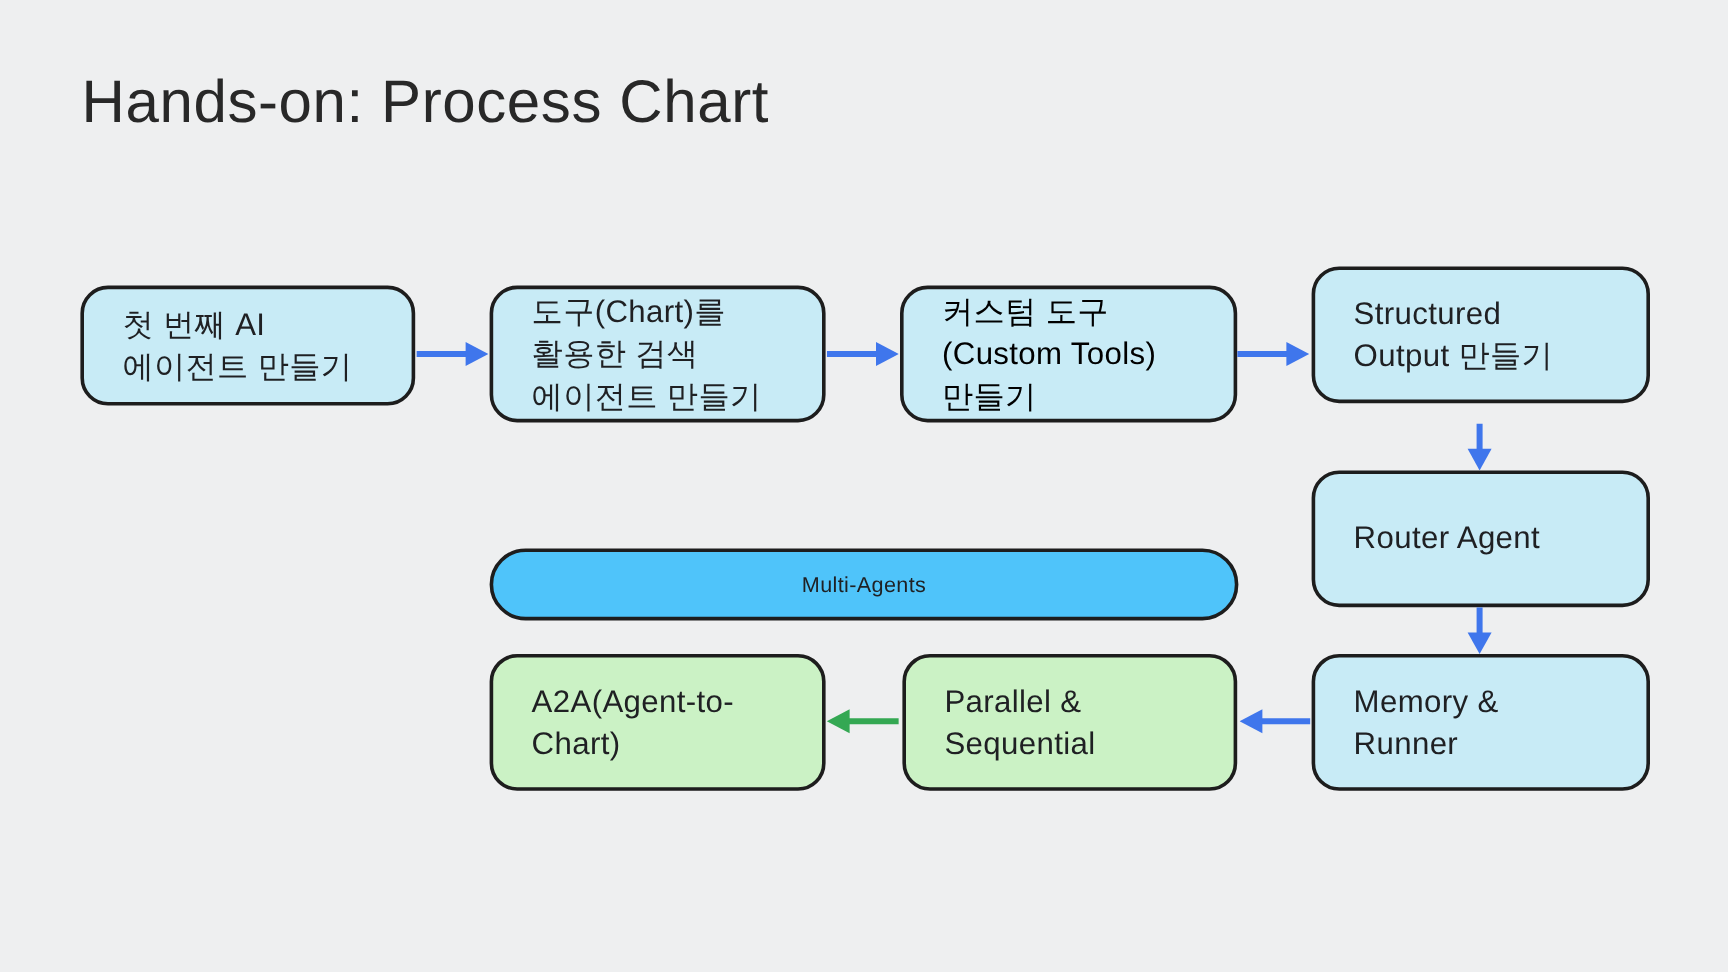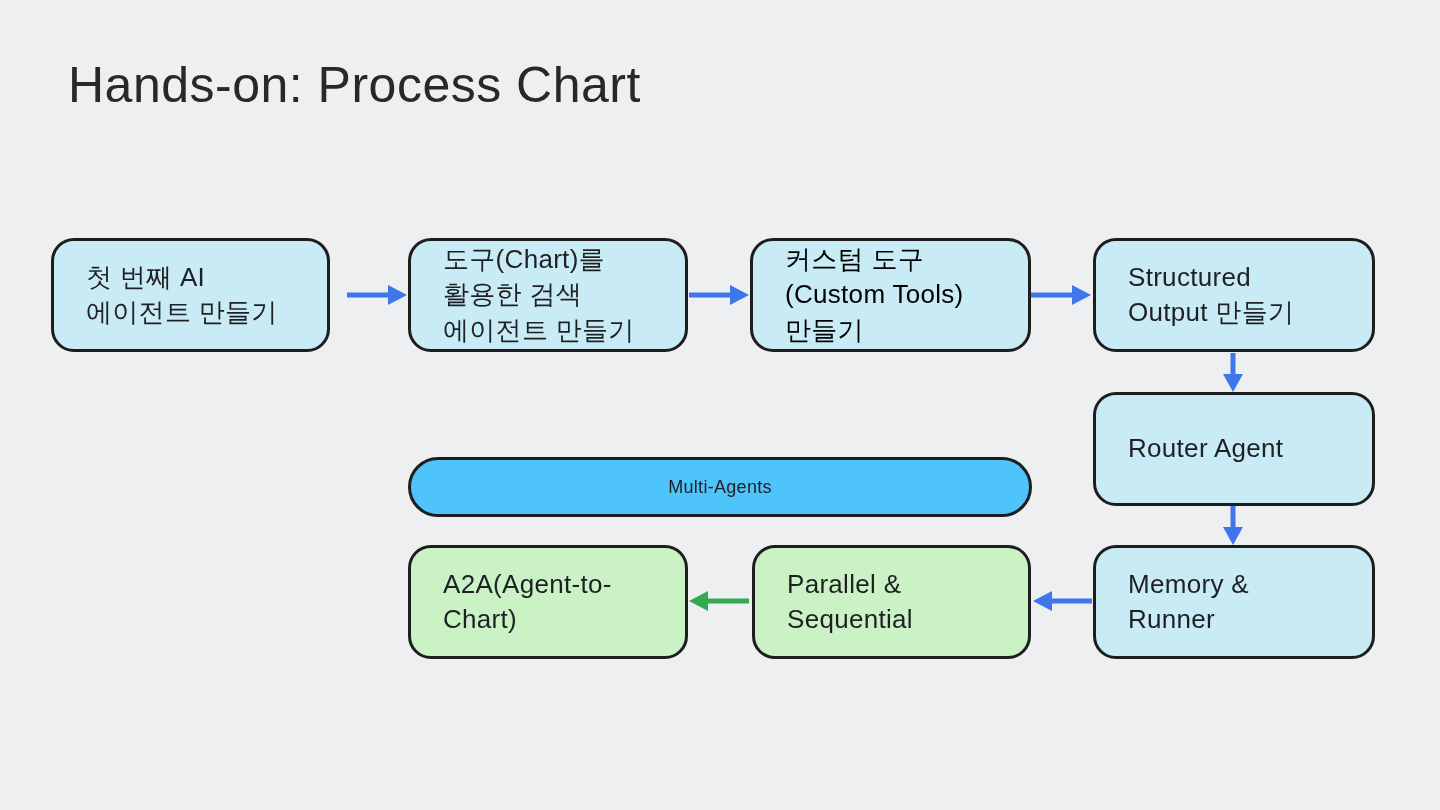--- a/index.html
+++ b/index.html
@@ -43,24 +43,24 @@
   .pill {
     background: #4fc4fa;
     border-radius: 30px;
     justify-content: center;
     padding: 0;
     font-size: 18px;
   }
   .pill .node-label { white-space: nowrap; }
 
   
-  #n-step1    { left:   51px; top: 238px; width: 279px; height: 114px; }
+  #n-step1    { left:   67px; top: 238px; width: 279px; height: 100px; }
   #n-step2    { left:  408px; top: 238px; width: 280px; height: 114px; }
   #n-step3    { left:  750px; top: 238px; width: 281px; height: 114px; }
-  #n-step4    { left: 1093px; top: 238px; width: 282px; height: 114px; }
+  #n-step4    { left: 1093px; top: 222px; width: 282px; height: 114px; }
   #n-router   { left: 1093px; top: 392px; width: 282px; height: 114px; }
   #n-memory   { left: 1093px; top: 545px; width: 282px; height: 114px; padding-left: 32px; }
   #n-a2a      { left:  408px; top: 545px; width: 280px; height: 114px; }
   #n-parallel { left:  752px; top: 545px; width: 279px; height: 114px; }
   #n-multi    { left:  408px; top: 457px; width: 624px; height:  60px; }
 
   .arrow { position: absolute; line-height: 0; }
   #a-1 { left:  347px; top: 283px; }
   #a-2 { left:  689px; top: 283px; }
   #a-3 { left: 1031px; top: 283px; }

